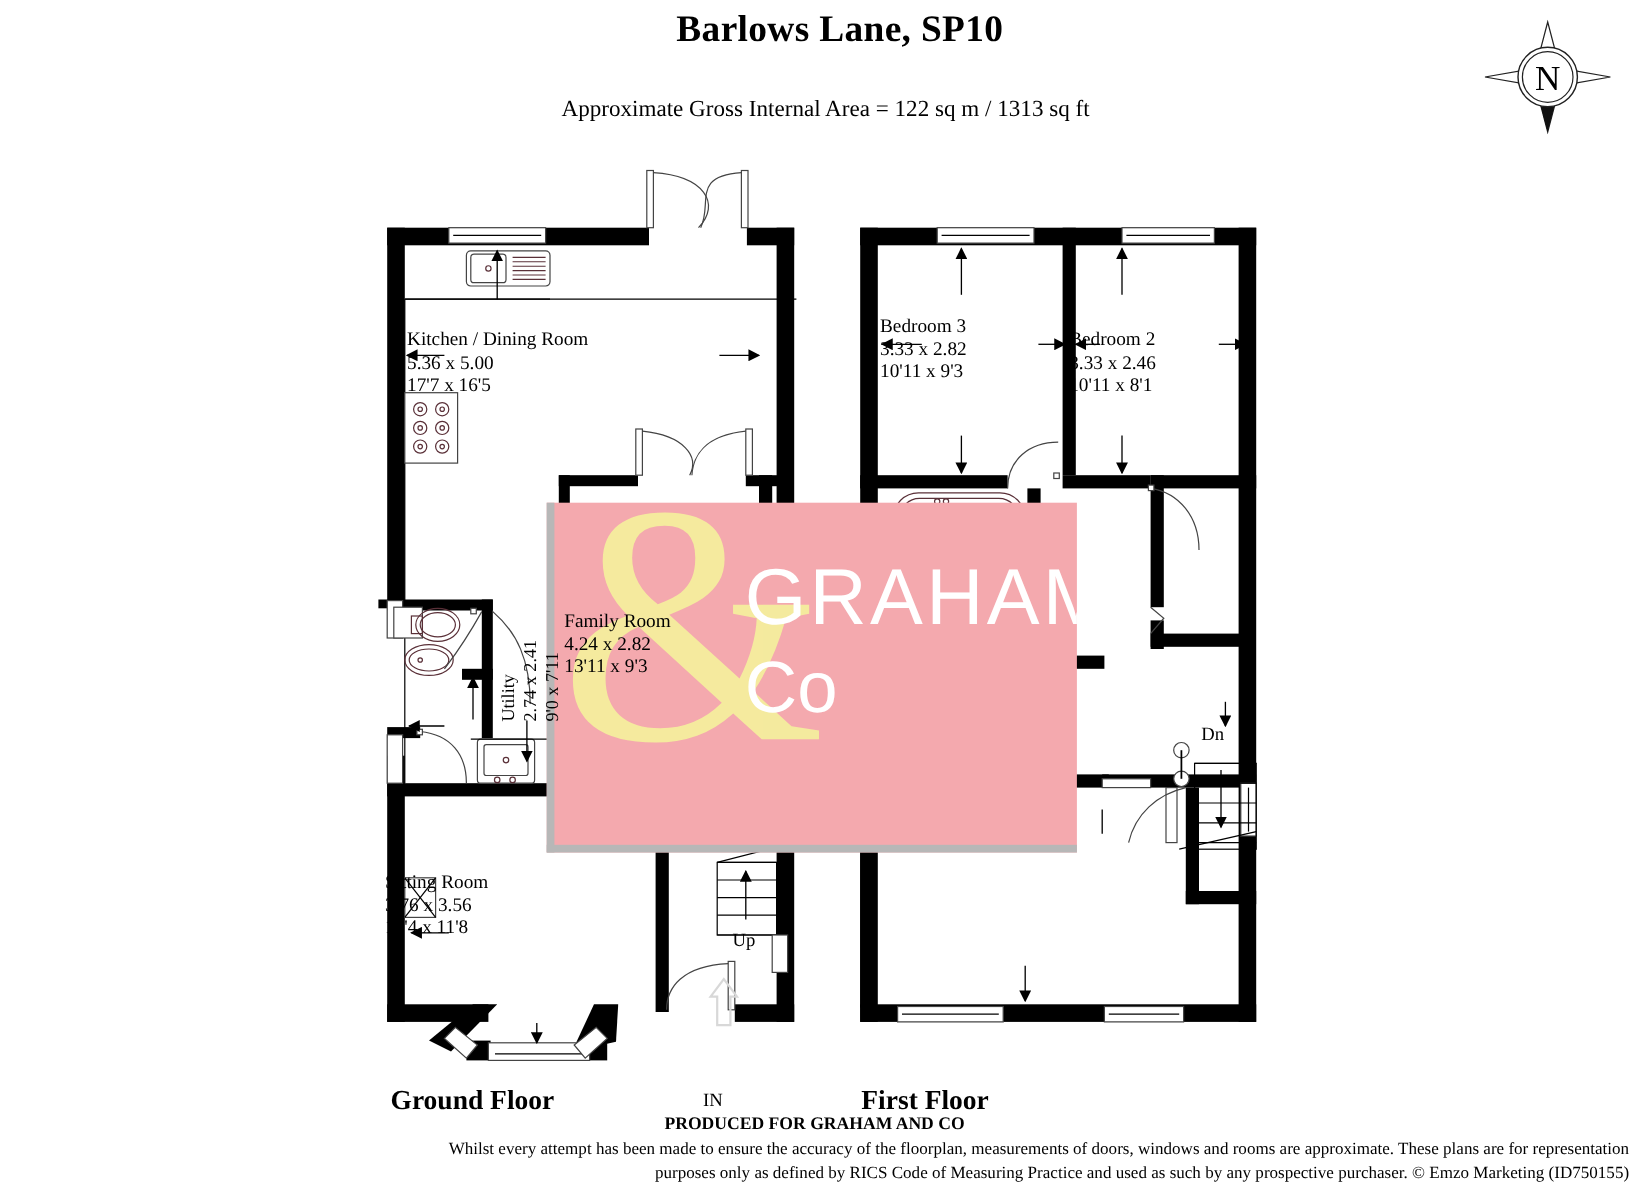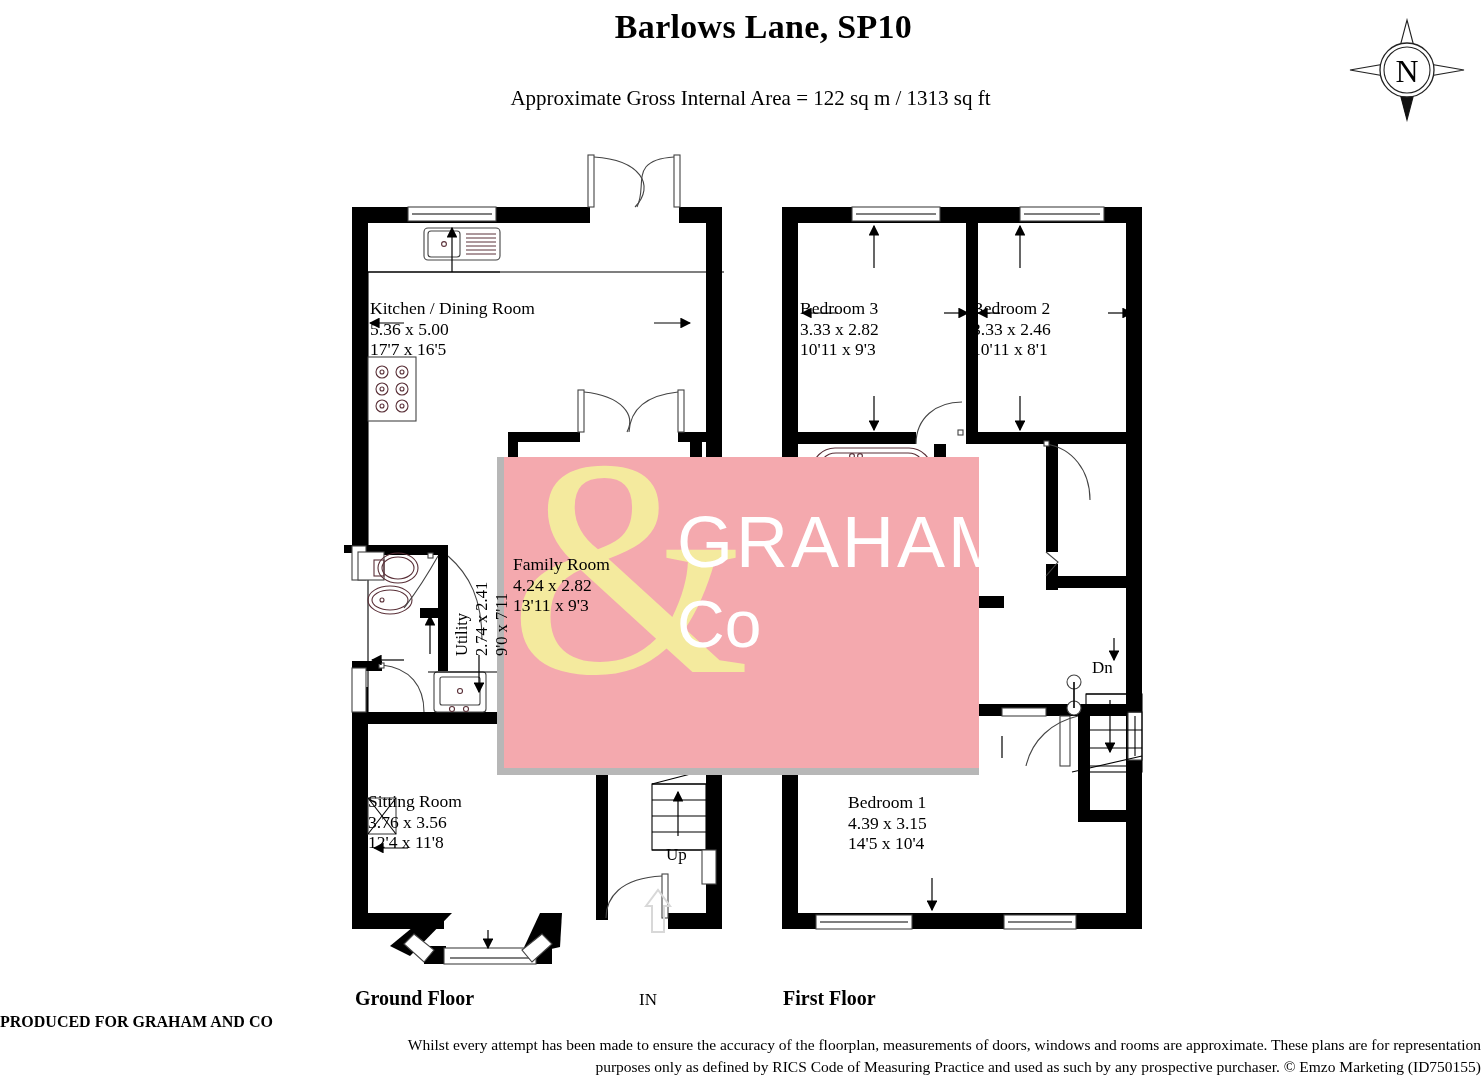--- a/index.html
+++ b/index.html
@@ -54,26 +54,26 @@
   .lbl-vert{
     position:absolute;z-index:8;
     font-size:16.5px;white-space:nowrap;
     transform-origin:0 0;
     transform:rotate(-90deg);
   }
 
   .small-lbl{position:absolute;font-size:17px;z-index:8;white-space:nowrap;}
 
   .floor-name{
-    position:absolute;font-size:20px;font-weight:bold;z-index:8;white-space:nowrap;
+    position:absolute;font-size:25px;font-weight:bold;z-index:8;white-space:nowrap;
   }
 
   
   .produced{
-    position:absolute;left:0;top:1013px;width:1481px;
+    position:absolute;left:0;top:1013px;width:1481px;text-align:center;
     font-size:16px;font-weight:bold;
   }
   .disclaimer{
     position:absolute;left:0;top:1034px;width:1481px;text-align:right;
     font-size:15.5px;line-height:1.45;
   }
   .disclaimer span{display:block;}
 </style>
 </head>
 <body>
@@ -433,47 +433,42 @@
     <span class="d1">5.36 x 5.00</span>
     <span class="d2">17'7 x 16'5</span>
   </div>
 
   <div class="lbl" style="left:513px;top:554px;width:290px;">
     <span class="nm">Family Room</span>
     <span class="d1">4.24 x 2.82</span>
     <span class="d2">13'11 x 9'3</span>
   </div>
 
-  <div class="lbl" style="left:368px;top:791px;width:246px;">
+  <div class="lbl" style="left:350px;top:791px;width:246px;">
     <span class="nm">Sitting Room</span>
     <span class="d1">3.76 x 3.56</span>
     <span class="d2">12'4 x 11'8</span>
   </div>
 
   <div class="lbl-vert" style="left:452px;top:656px;">Utility</div>
   <div class="lbl-vert" style="left:472px;top:656px;">2.74 x 2.41</div>
   <div class="lbl-vert" style="left:492px;top:656px;">9'0 x 7'11</div>
 
-  <div class="lbl" style="left:800px;top:298px;width:184px;">
+  <div class="lbl" style="left:800px;top:286px;width:184px;">
     <span class="nm">Bedroom 3</span>
     <span class="d1">3.33 x 2.82</span>
     <span class="d2">10'11 x 9'3</span>
   </div>
 
   <div class="lbl" style="left:972px;top:298px;width:184px;">
     <span class="nm">Bedroom 2</span>
     <span class="d1">3.33 x 2.46</span>
     <span class="d2">10'11 x 8'1</span>
   </div>
 
-  <div class="lbl" style="left:848px;top:792px;width:184px;">
-    <span class="nm">Bedroom 1</span>
-    <span class="d1">4.39 x 3.15</span>
-    <span class="d2">14'5 x 10'4</span>
-  </div>
 
   <div class="small-lbl" style="left:666px;top:845px;">Up</div>
   <div class="small-lbl" style="left:1092px;top:658px;">Dn</div>
   <div class="small-lbl" style="left:639px;top:945px;margin-top:45px;">IN</div>
 
   <div class="floor-name" style="left:355px;top:987px;">Ground Floor</div>
   <div class="floor-name" style="left:783px;top:987px;">First Floor</div>
 
   <div class="produced">PRODUCED FOR GRAHAM AND CO</div>
   <div class="disclaimer">

